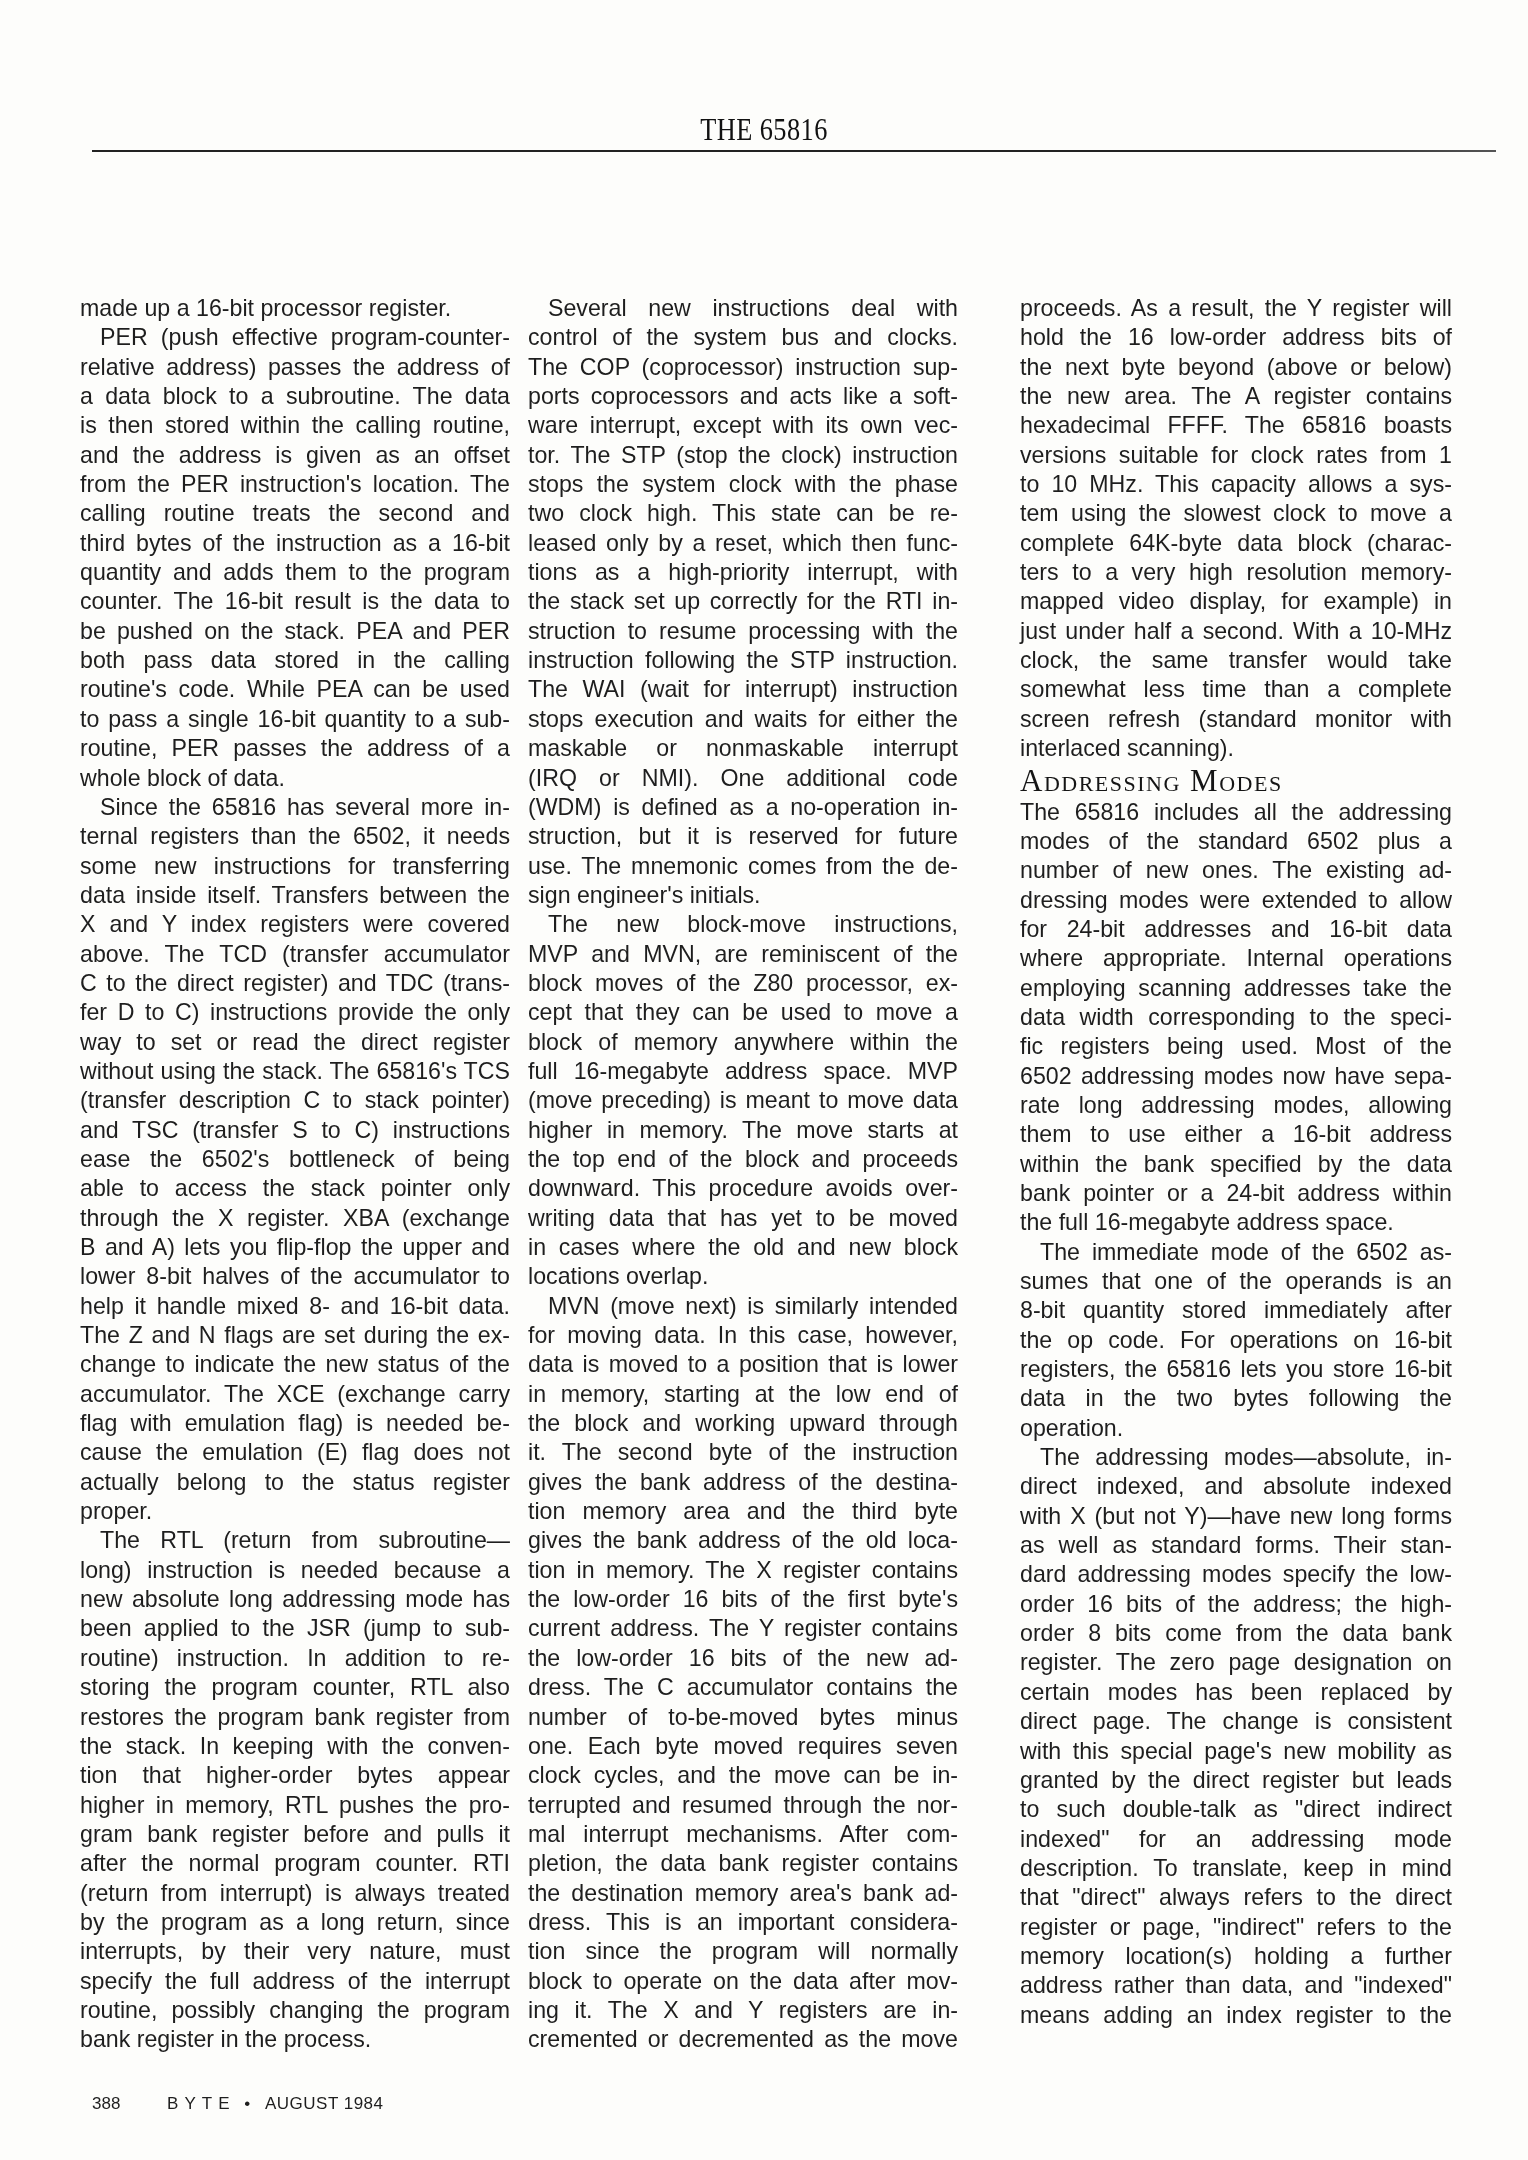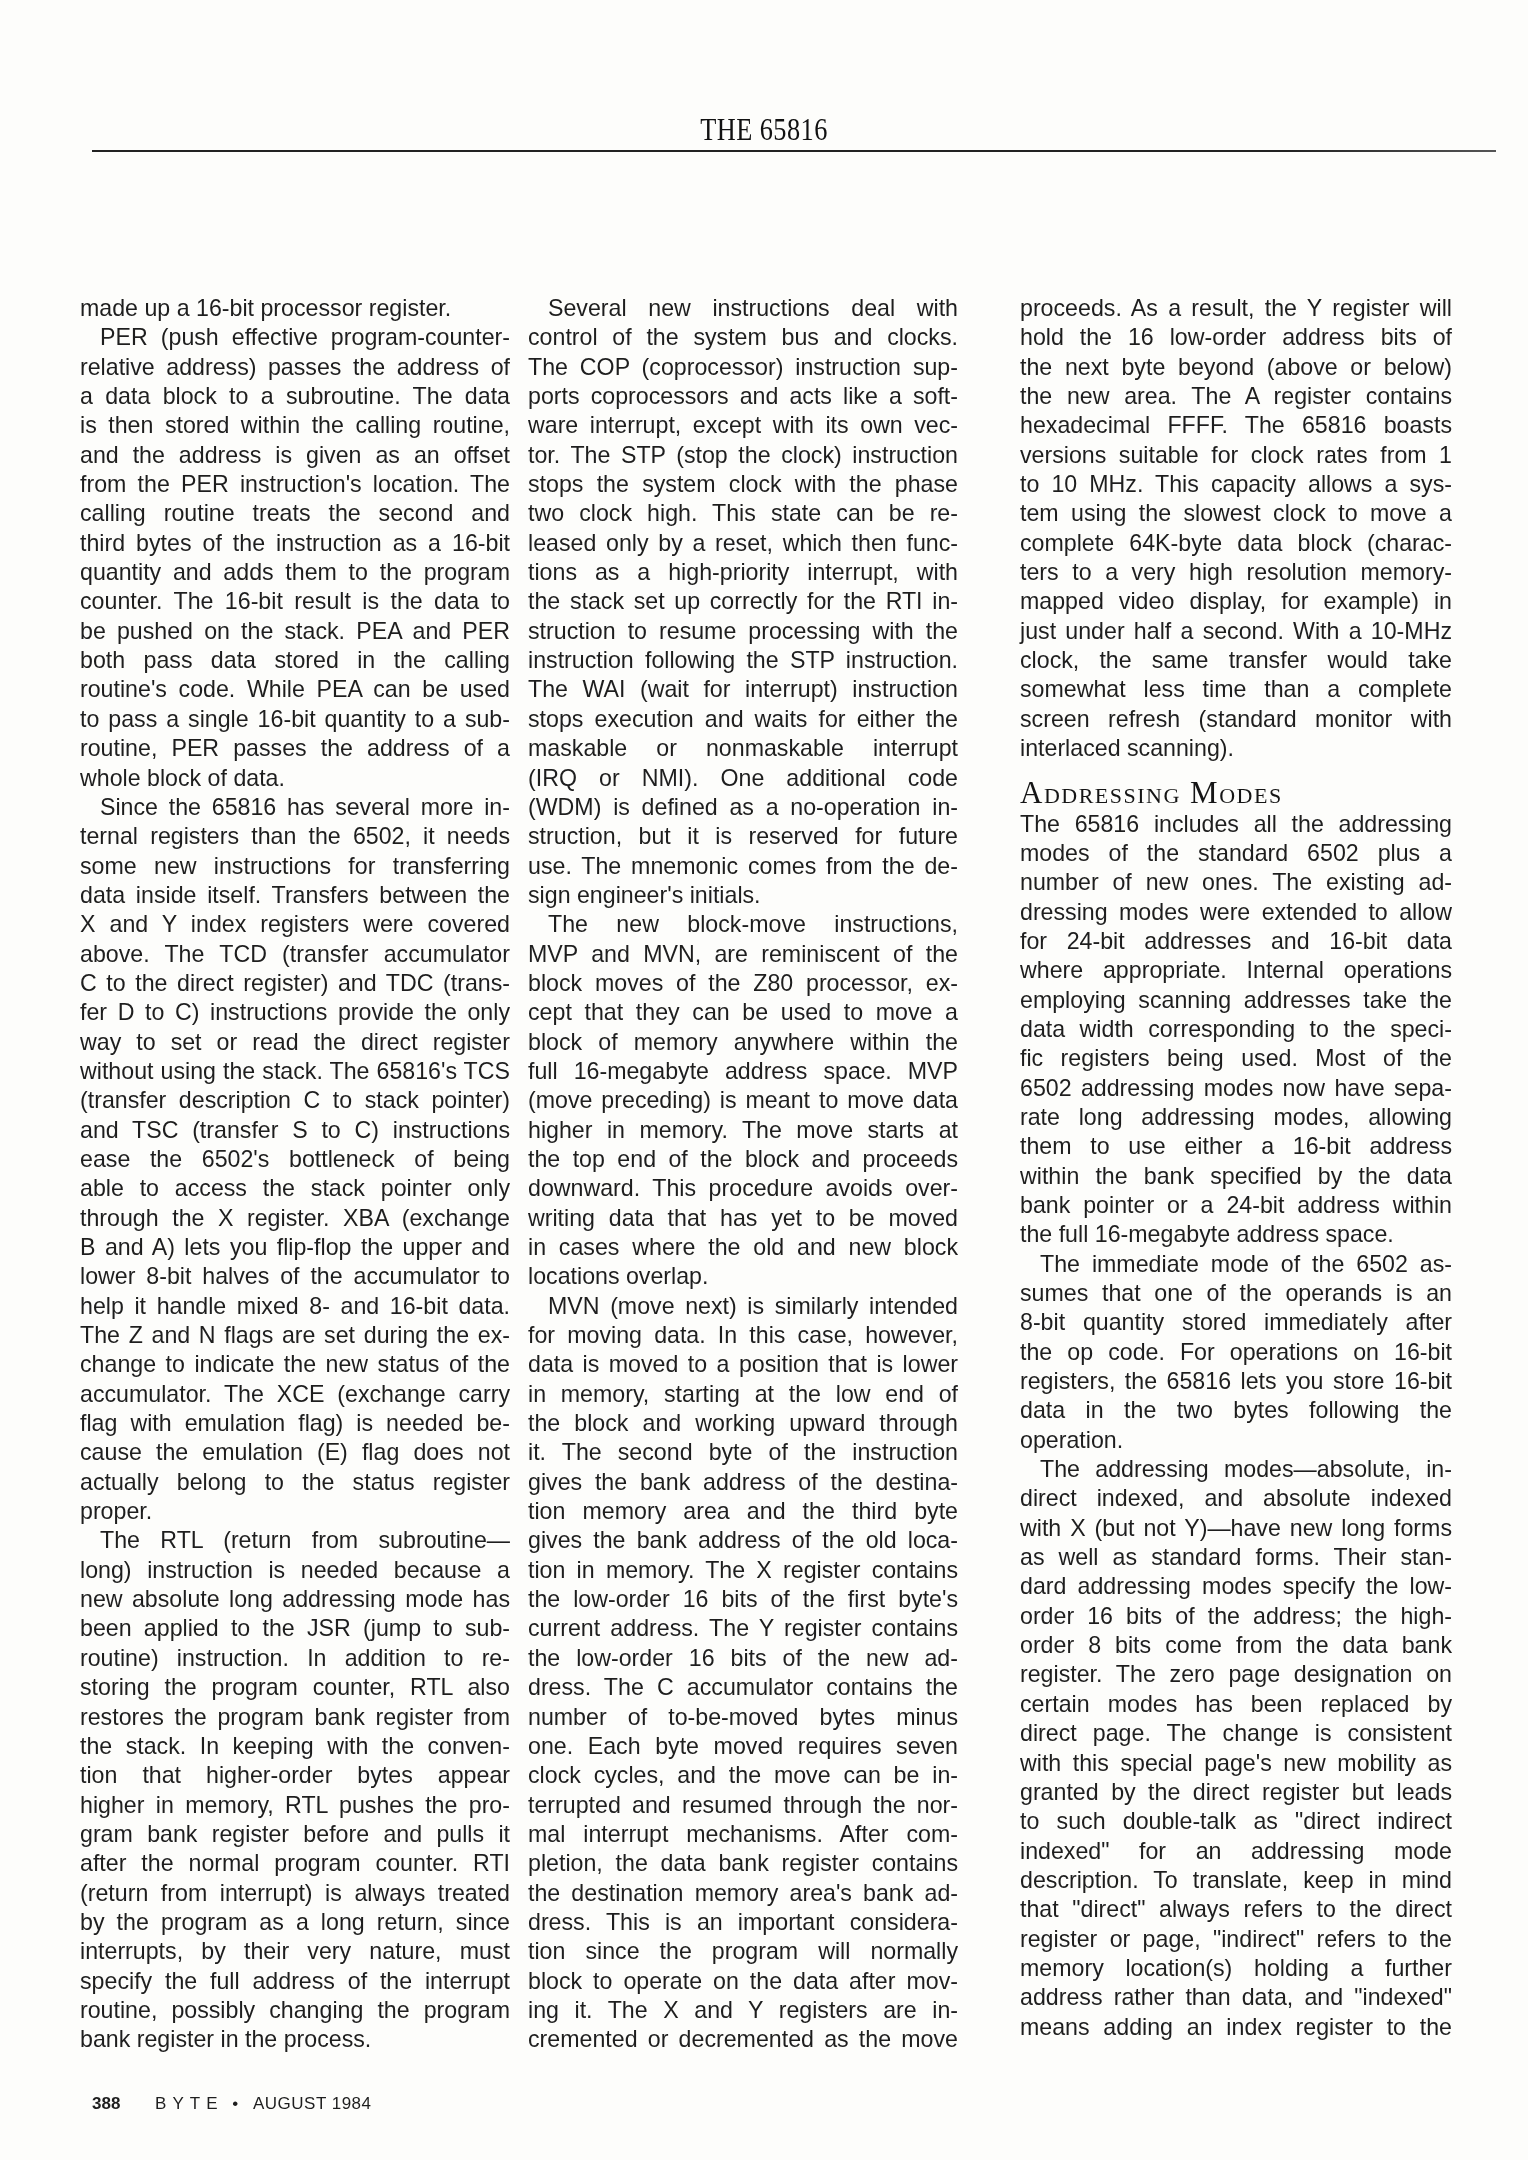--- a/index.html
+++ b/index.html
@@ -36,29 +36,29 @@
     height: 29.35px; overflow: visible;
   }
   .line.last { text-align-last: left; }
   .line.indent { padding-left: 20px; }
   .section-head {
     display: block;
     font-family: "Liberation Serif", "DejaVu Serif", serif;
     font-variant: small-caps;
     font-size: 31px; letter-spacing: 1.5px;
     line-height: 34px; height: 34px;
-    margin-top: 12px; margin-bottom: 0px;
+    margin-top: 0; margin-bottom: 0px;
     color: #151515;
   }
   .footer {
     position: absolute; top: 2094px; left: 92px;
     font-size: 17px; color: #1e1e1e;
     white-space: nowrap;
   }
-  .footer .page-num { font-weight: bold; margin-right: 30px; }
+  .footer .page-num { font-weight: normal; margin-right: 42px; }
   .footer .mag { letter-spacing: 6px; }
   .footer .sep { margin: 0 10px 0 4px; }
   .footer .date { letter-spacing: 0.5px; }
 </style>
 </head>
 <body>
 
 <div class="running-head">THE 65816</div>
 <div class="head-rule"></div>
 

